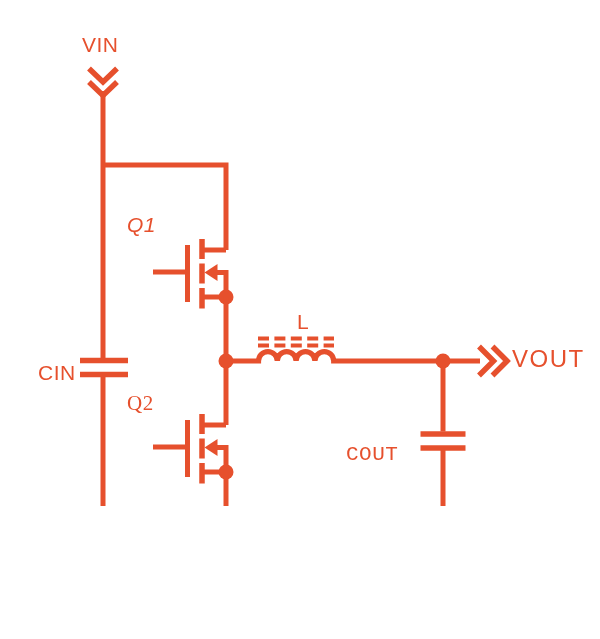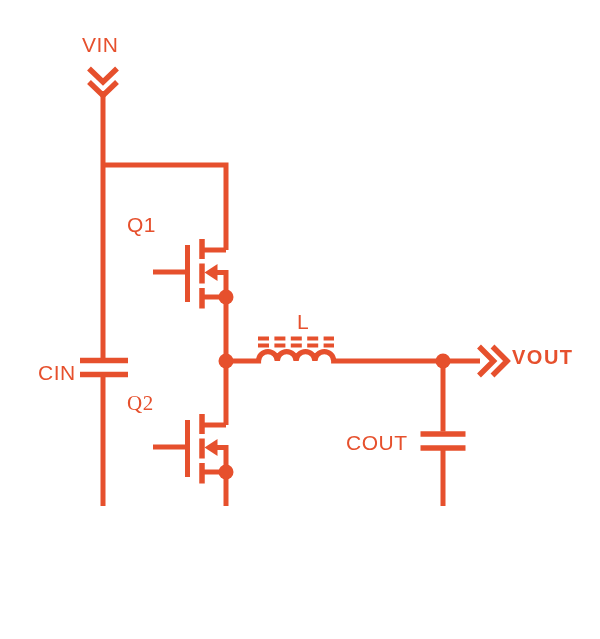--- a/index.html
+++ b/index.html
@@ -19,21 +19,21 @@
   }
   .lbl {
     position: absolute;
     color: var(--accent, #E6502D);
     font-size: 21px;
     line-height: 1;
     letter-spacing: 0.5px;
     white-space: nowrap;
     user-select: none;
   }
-  .lbl--vout { font-size: 20px; letter-spacing: 1.5px; font-weight: bold; }
+  .lbl--vout { font-size: 24px; letter-spacing: 1.5px; }
 </style>
 </head>
 <body>
 
 <div class="canvas">
 
   <svg class="schematic" width="600" height="639" viewBox="0 0 600 639" fill="none" stroke="currentColor" stroke-width="5">
 
     <g>
       <path stroke-width="5.5" d="M89 68.5 L103 82 L117 68.5 M89 82 L103 95.5 L117 82"></path>
@@ -95,19 +95,19 @@
     <path d="M226 472 V538"></path>
     <circle fill="currentColor" stroke="none" cx="226" cy="538" r="7.5"></circle>
 
     <g>
       <path d="M226 538 V570"></path>
       <path d="M205 570 H248 L226.5 609 Z"></path>
     </g>
   </svg>
 
   <span class="lbl" style="left:82px;  top:34px;">VIN</span>
-  <span class="lbl" style="left:127px; top:214px;">Q1</span>
+  <span class="lbl" style="left:127px; top:214px;font-style:italic;">Q1</span>
   <span class="lbl" style="left:38px;  top:362px;">CIN</span>
   <span class="lbl" style="left:127px; top:393px;font-family:Liberation Serif, serif;">Q2</span>
   <span class="lbl" style="left:297px; top:311px;">L</span>
-  <span class="lbl" style="left:346px; top:432px;">COUT</span>
+  <span class="lbl" style="left:346px; top:444px;font-family:Liberation Mono, monospace;">COUT</span>
   <span class="lbl lbl--vout" style="left:512px; top:347px;">VOUT</span>
 </div>
 
 </body></html>

